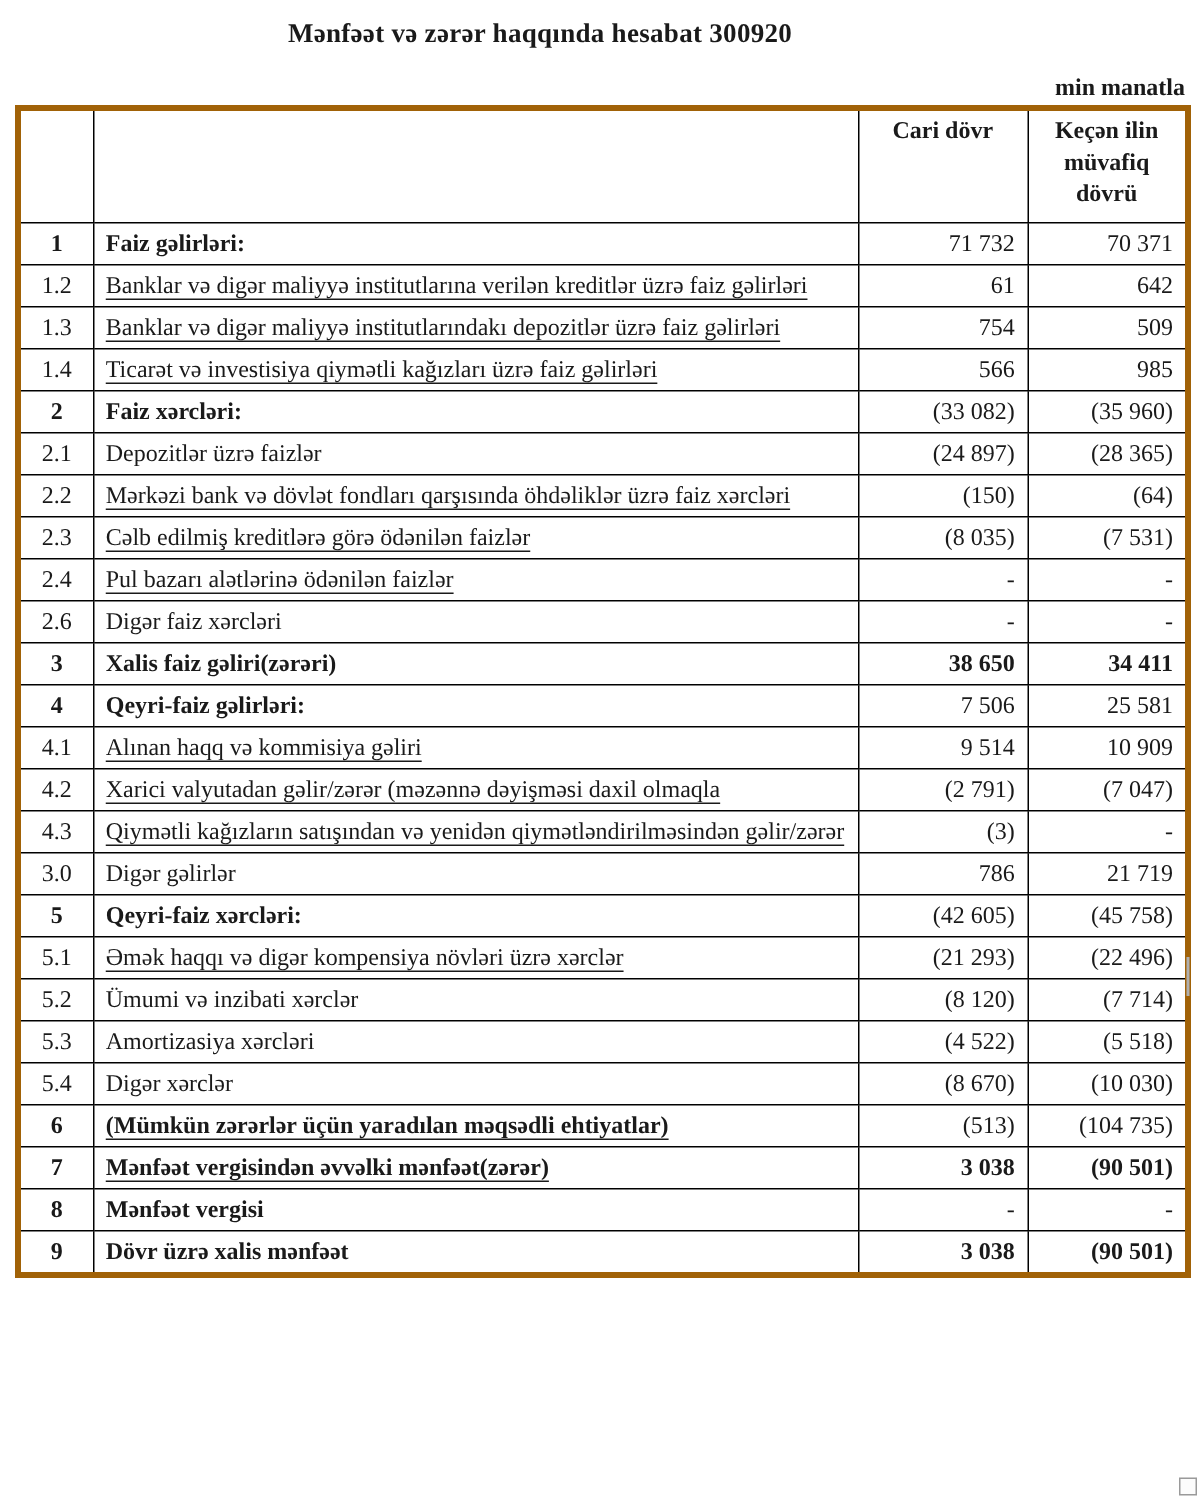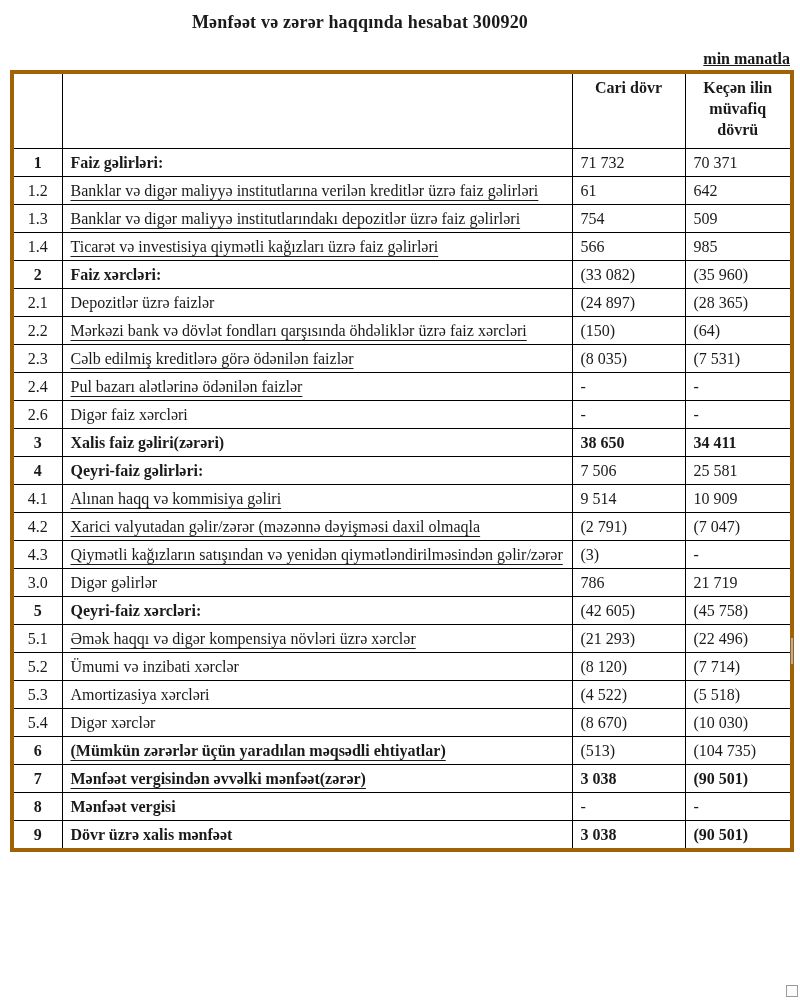--- a/index.html
+++ b/index.html
@@ -19,21 +19,20 @@
     text-align: center;
     font-size: 18px;
     font-weight: bold;
     letter-spacing: 0.2px;
   }
   .unit {
     position: absolute;
     top: 50px; right: 10px;
     font-size: 16px;
     font-weight: bold;
-    text-decoration: underline;
   }
 
   table.pl {
     position: absolute;
     top: 70px; left: 10px;
     width: 780px;
     border-collapse: collapse;
     border: 4px solid #a16207;
     table-layout: fixed;
     font-size: 16px;
@@ -50,21 +49,21 @@
     padding: 3px 8px 3px 8px;
   }
   thead th {
     height: 76px;
     font-weight: bold;
     text-align: center;
     padding-top: 5px;
     border-bottom: 2px solid #000;
   }
   td.c-no { text-align: center; padding-left: 2px; padding-right: 2px; }
-  td.c-val { text-align: left; }
+  td.c-val { text-align: right; }
   .b { font-weight: bold; }
   .sq .lbl {
     text-decoration-line: underline;
     text-decoration-style: wavy;
     text-decoration-color: #e03434;
     text-decoration-thickness: 1px;
     text-underline-offset: 4px;
     text-decoration: underline;
   }
 

